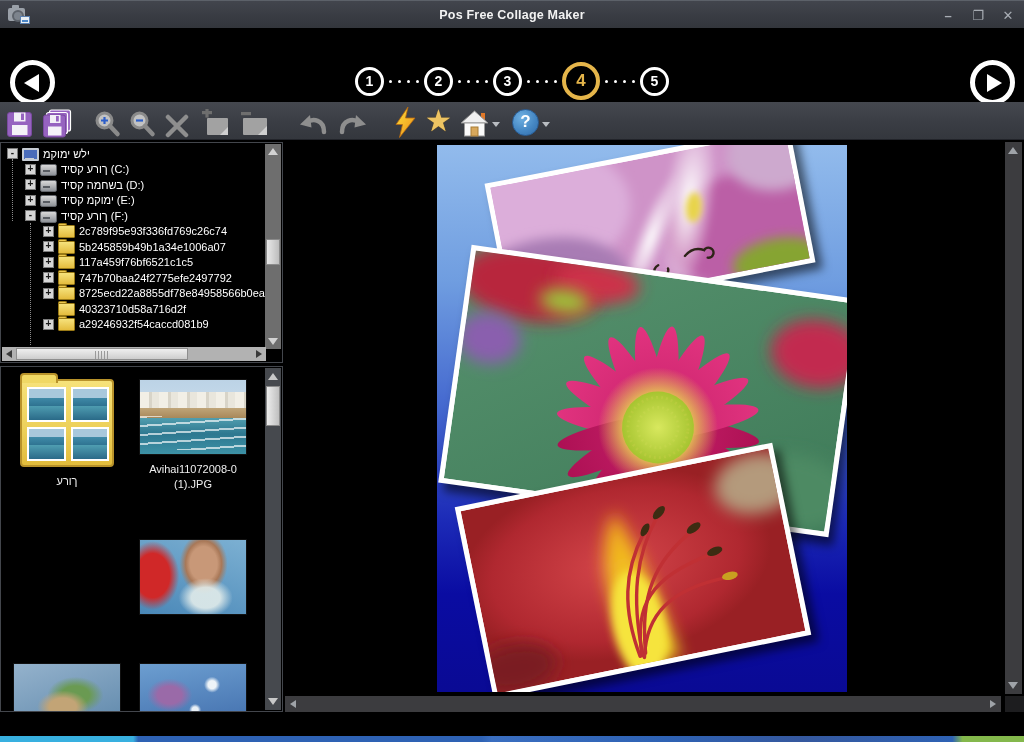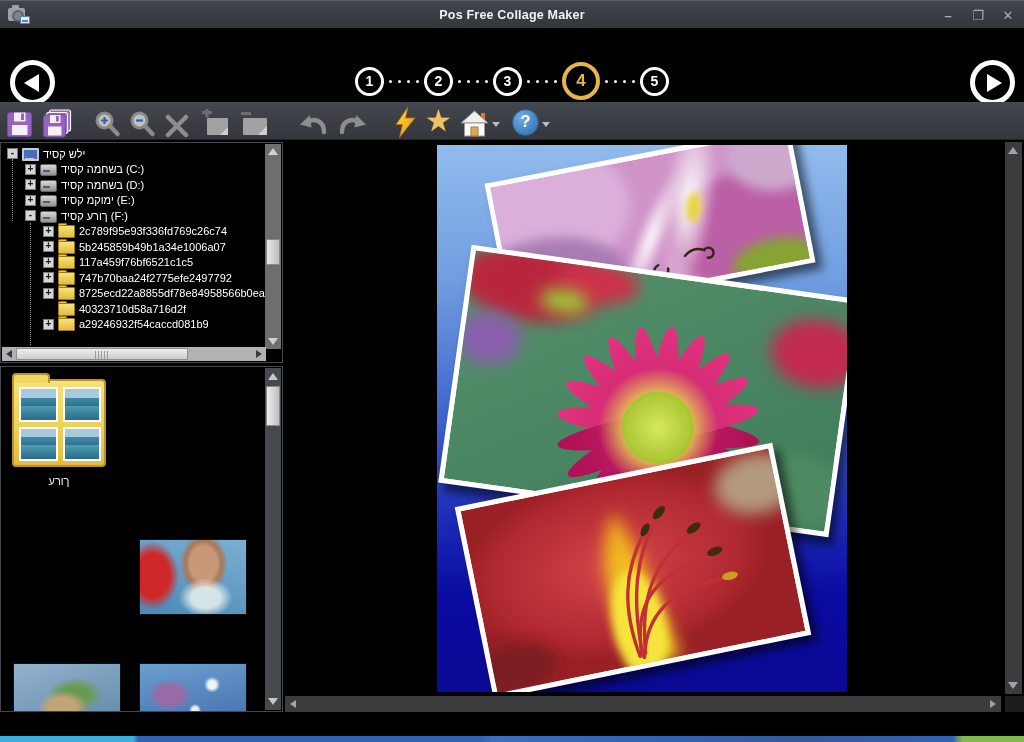--- a/index.html
+++ b/index.html
@@ -353,26 +353,26 @@
     </div>
   </div>
 
   <div class="treepanel">
     <div class="guide" style="left:11px; top:16px; height:62px;"></div>
     <div class="guide" style="left:29px; top:80px; height:122px;"></div>
     <div class="treerows">
       <div class="trow" style="--lv:0">
           <span class="exp">-</span>
           <span class="ticon computer"></span>
-          <span class="tlabel">דיסק שלי</span>
+          <span class="tlabel">מקומי שלי</span>
         </div>
       <div class="trow" style="--lv:1">
           <span class="exp">+</span>
           <span class="ticon disk"></span>
-          <span class="tlabel">דיסק המחשב (C:)</span>
+          <span class="tlabel">דיסק ערוך (C:)</span>
         </div>
       <div class="trow" style="--lv:1">
           <span class="exp">+</span>
           <span class="ticon disk"></span>
           <span class="tlabel">דיסק המחשב (D:)</span>
         </div>
       <div class="trow" style="--lv:1">
           <span class="exp">+</span>
           <span class="ticon disk"></span>
           <span class="tlabel">דיסק מקומי (E:)</span>
@@ -426,30 +426,34 @@
     <div class="th-scroll">
       <div class="th-left"></div>
       <div class="th-thumb">
           <div class="th-grip"></div>
         </div>
       <div class="th-right"></div>
     </div>
   </div>
 
   <div class="thumbpanel">
-    <div class="cell" style="left:0; top:12px;">
+    <div class="cell" style="left:8px; top:12px;">
       <div class="pic bigfolder">
         <div class="minigrid">
             <div class="mini"></div>
             <div class="mini"></div>
             <div class="mini"></div>
             <div class="mini"></div>
           </div>
       </div>
       <div class="plabel">ערוך</div>
+    </div>
+    <div class="cell" style="left:134px; top:12px;">
+      <div class="pic ph ph-beach"></div>
+      <div class="plabel">Avihai11072008-0 (1).JPG</div>
     </div>
     <div class="cell" style="left:134px; top:172px;">
       <div class="pic ph ph-face"></div>
     </div>
     <div class="cell" style="left:8px; top:296px;">
       <div class="pic ph ph-uw1"></div>
     </div>
     <div class="cell" style="left:134px; top:296px;">
       <div class="pic ph ph-uw2"></div>
     </div>

